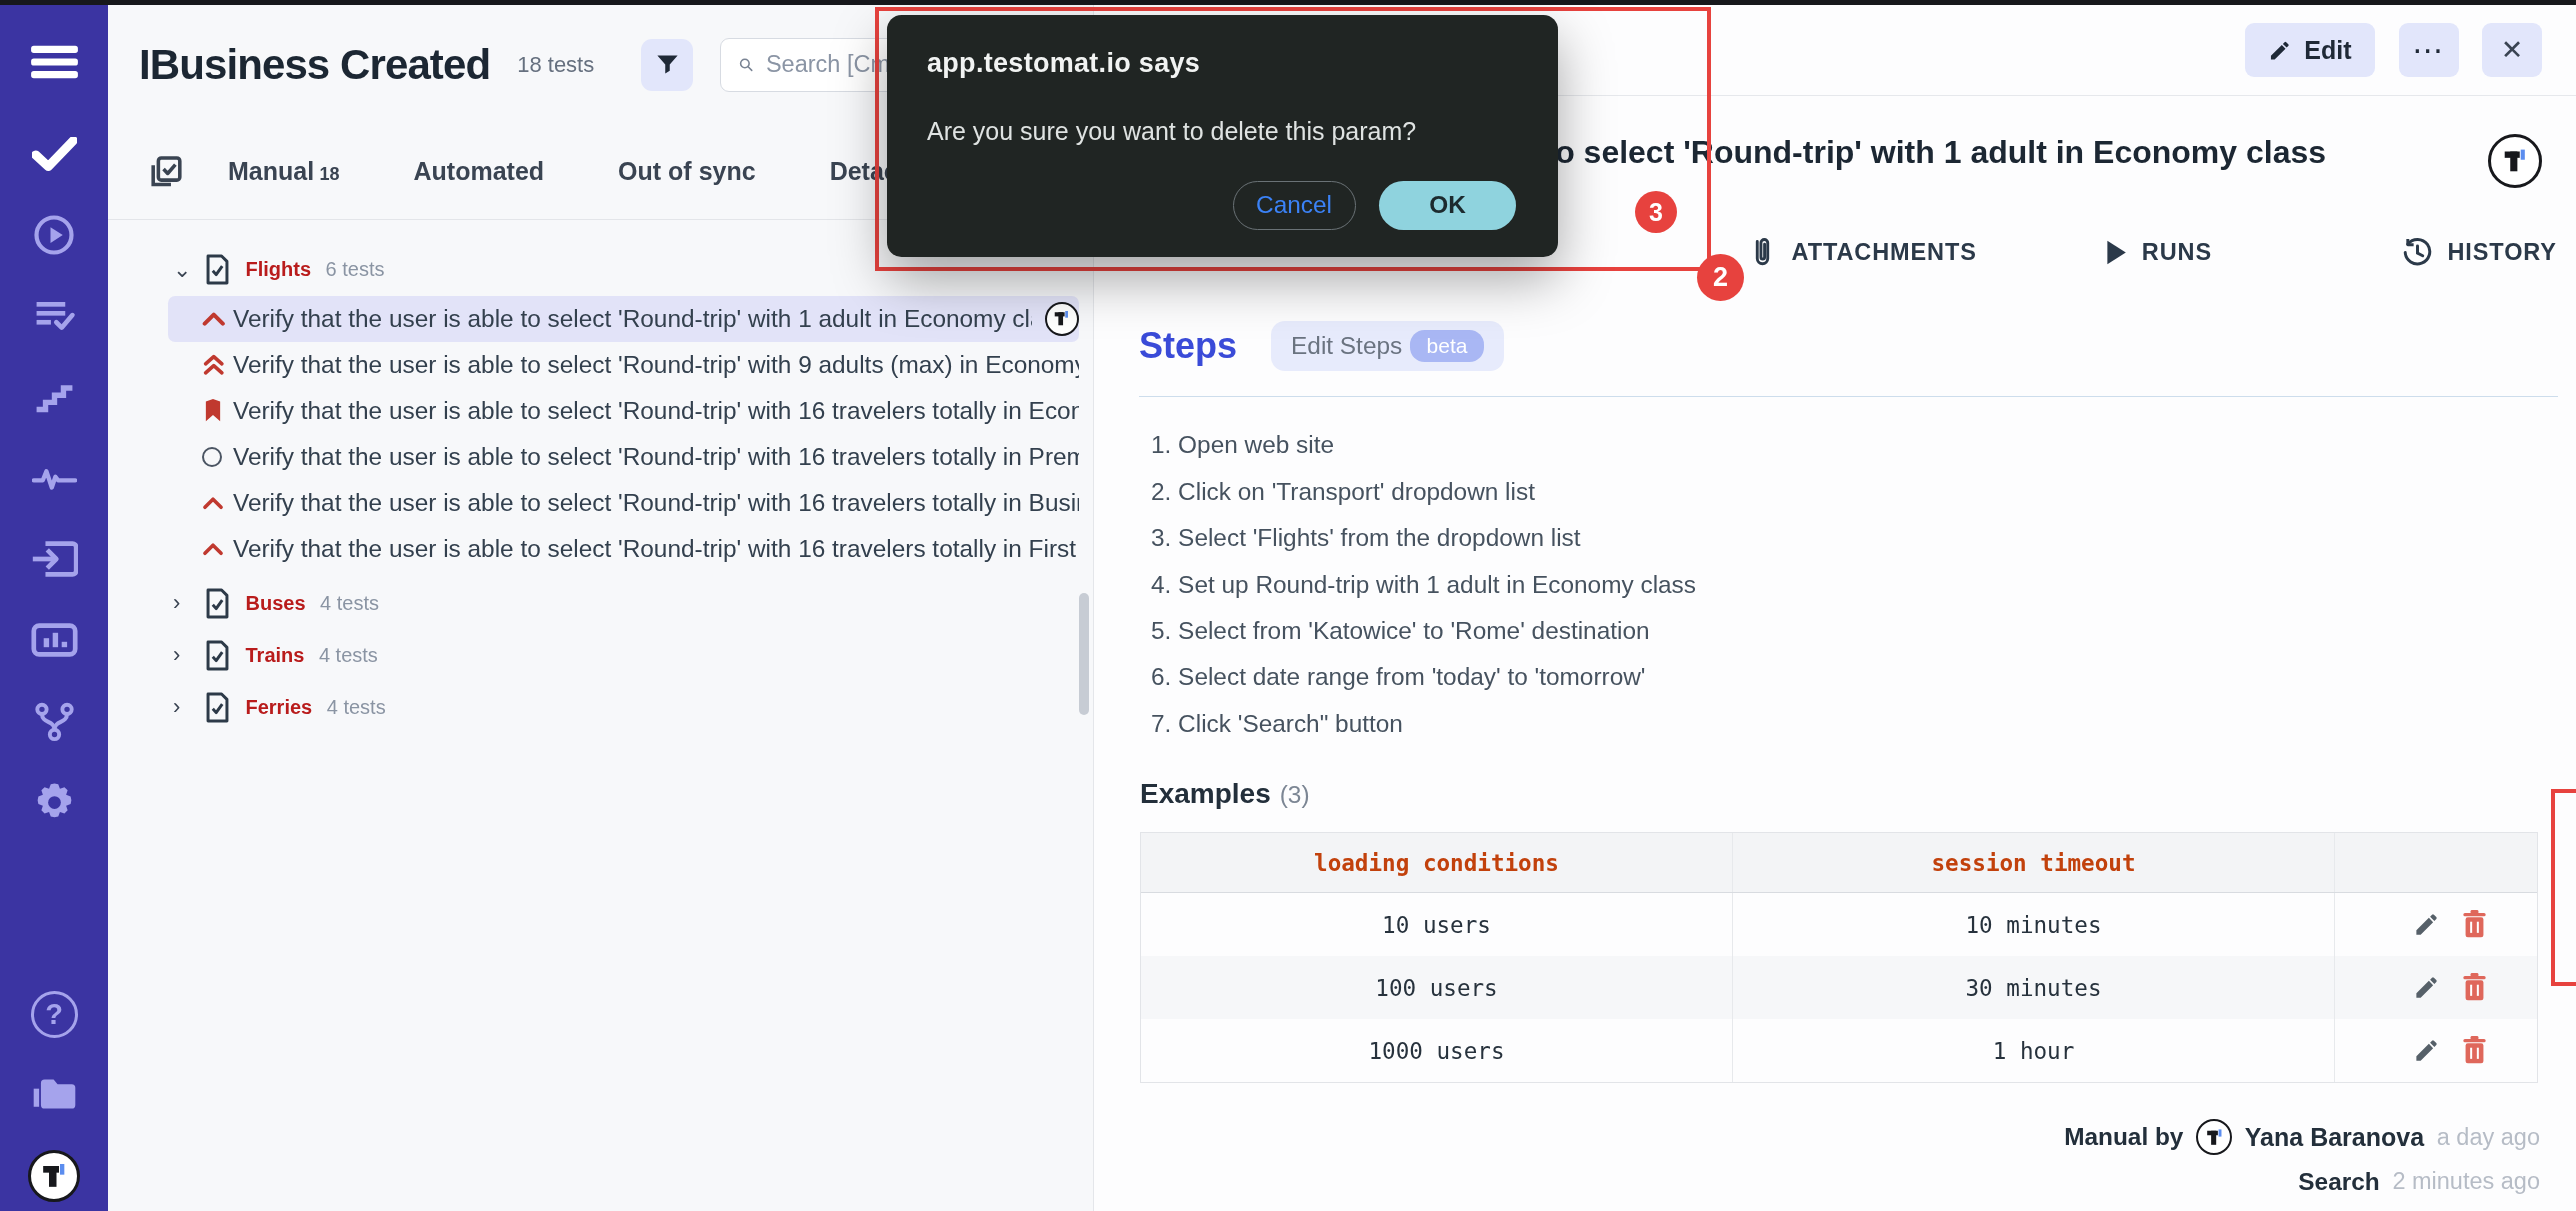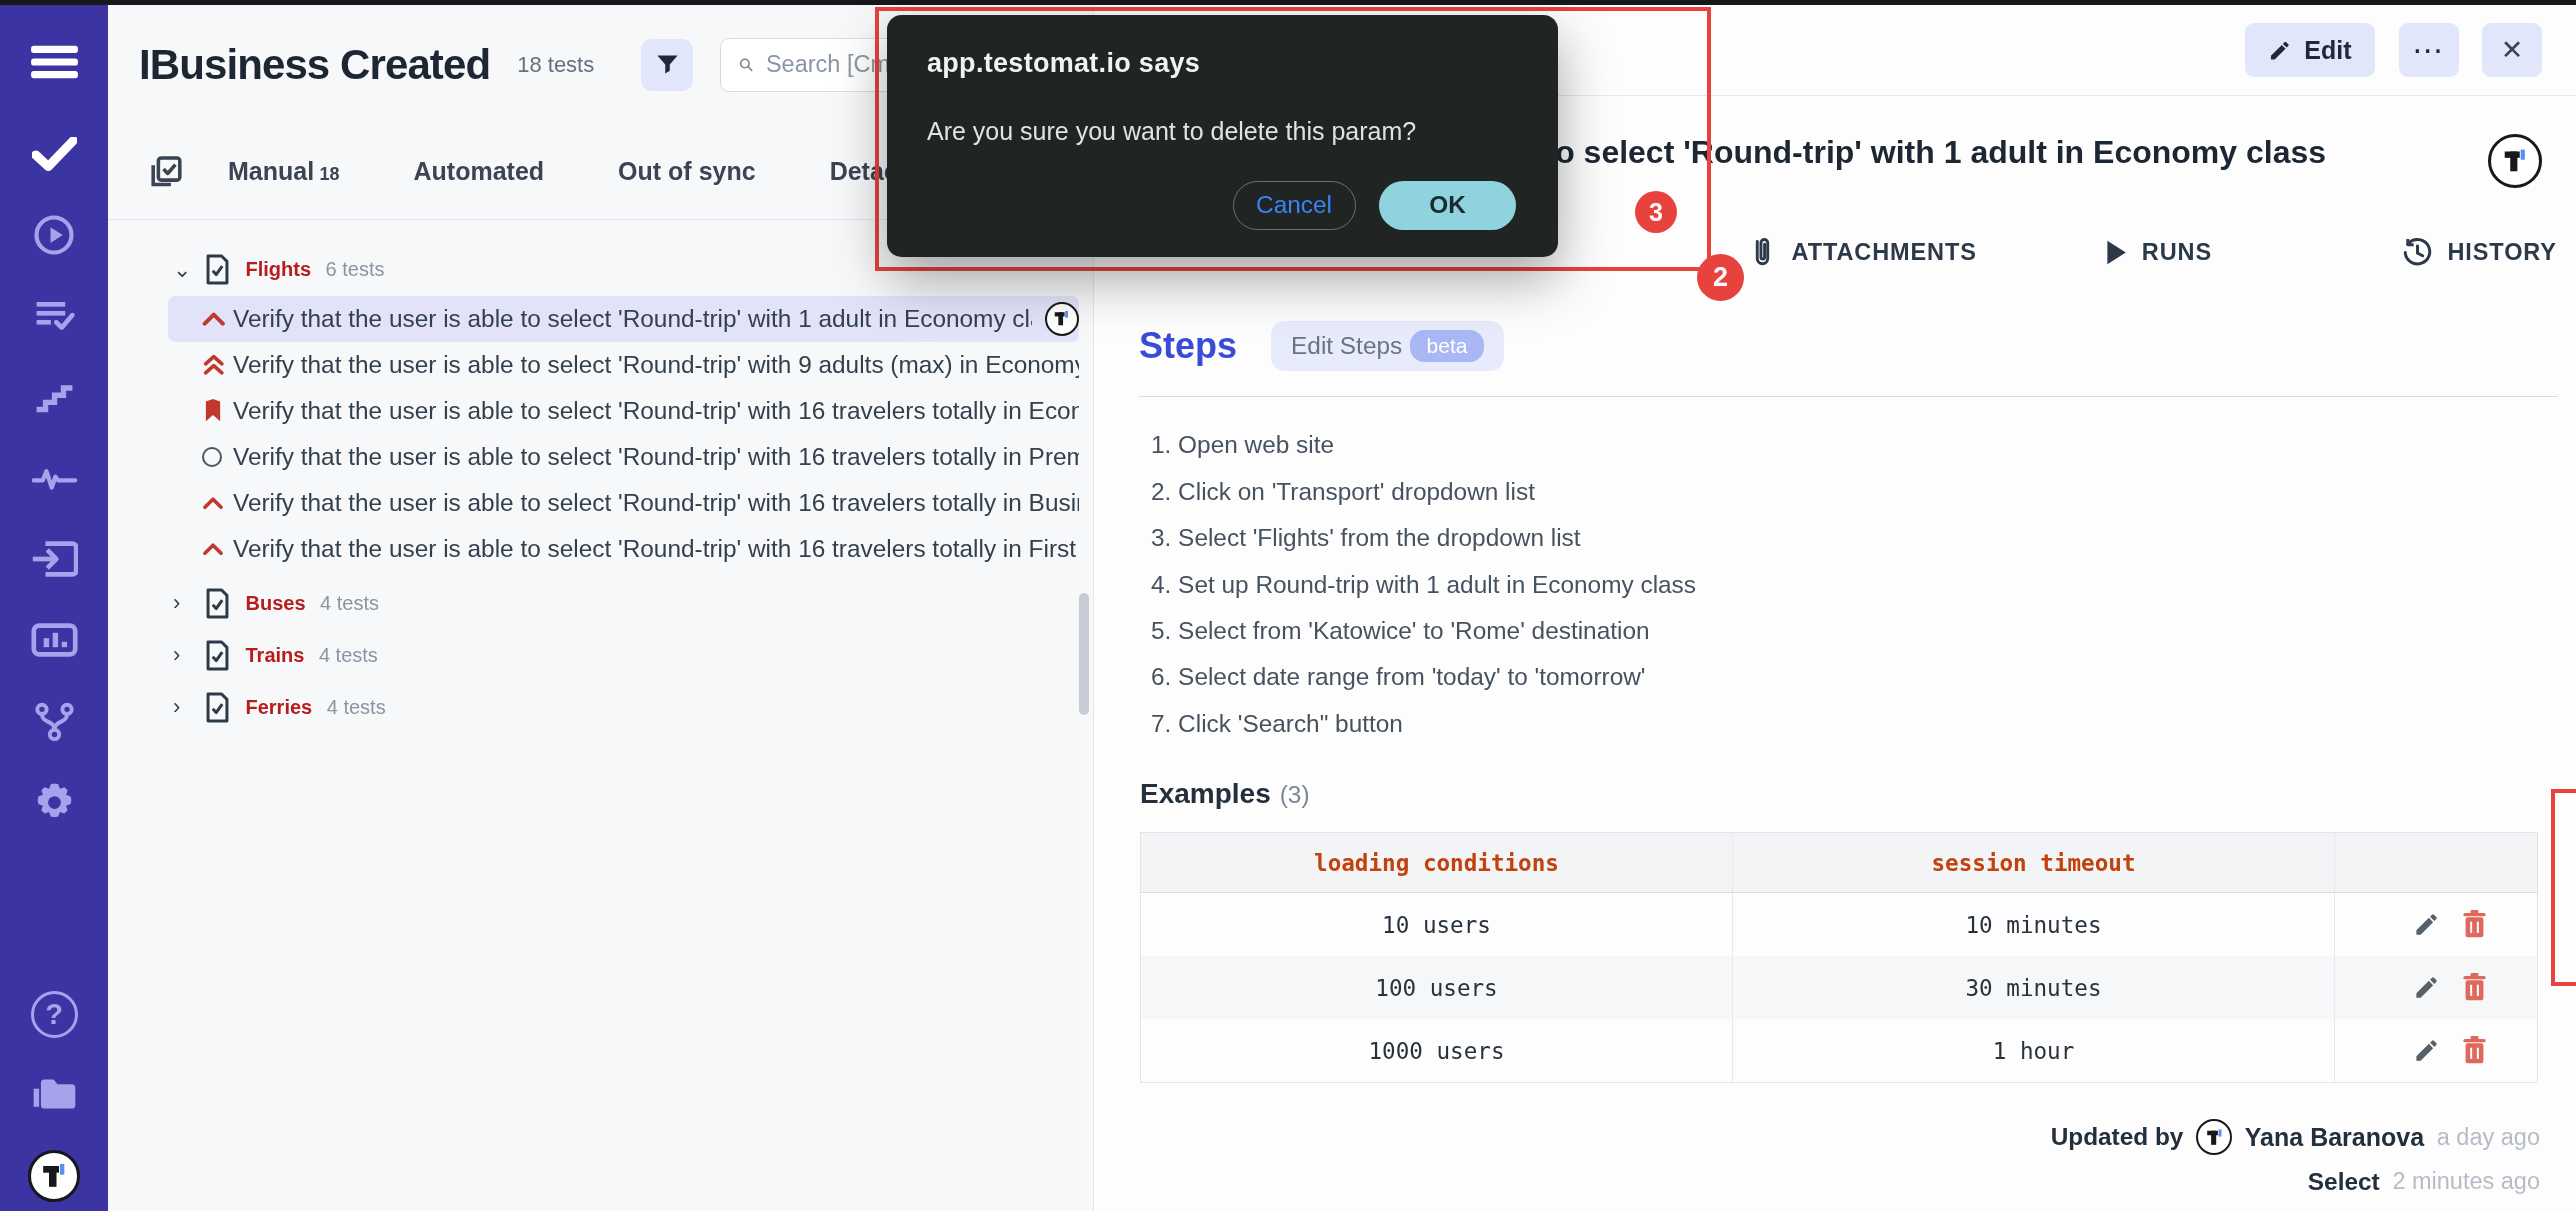--- a/index.html
+++ b/index.html
@@ -480,31 +480,31 @@
                 <line x1="8" y1="10.5" x2="8" y2="20.5" stroke="#fff" stroke-width="1.8"></line>
                 <line x1="14" y1="10.5" x2="14" y2="20.5" stroke="#fff" stroke-width="1.8"></line>
               </svg>
             </span>
         </div>
       </div>
     </div>
 
     <div class="rp-footer">
       <div class="foot-line">
-        <span class="foot-label">Updated by</span>
+        <span class="foot-label">Manual by</span>
         <span class="logo-badge" style="width:36px;height:36px;border-width:2.7px;">
           <svg width="27" height="27" viewBox="0 0 24 24">
               <use href="#tlogo"></use>
             </svg>
         </span>
         <span class="foot-author">Yana Baranova</span>
         <span class="foot-ago">a day ago</span>
       </div>
       <div class="foot-line">
-        <span class="foot-label">Select</span>
+        <span class="foot-label">Search</span>
         <span class="foot-ago">2 minutes ago</span>
       </div>
     </div>
   </section>
 </div>
 
 <div class="annot-box n2"></div>
 <div class="dialog">
   <div class="dialog-title">app.testomat.io says</div>
   <div class="dialog-msg">Are you sure you want to delete this param?</div>

